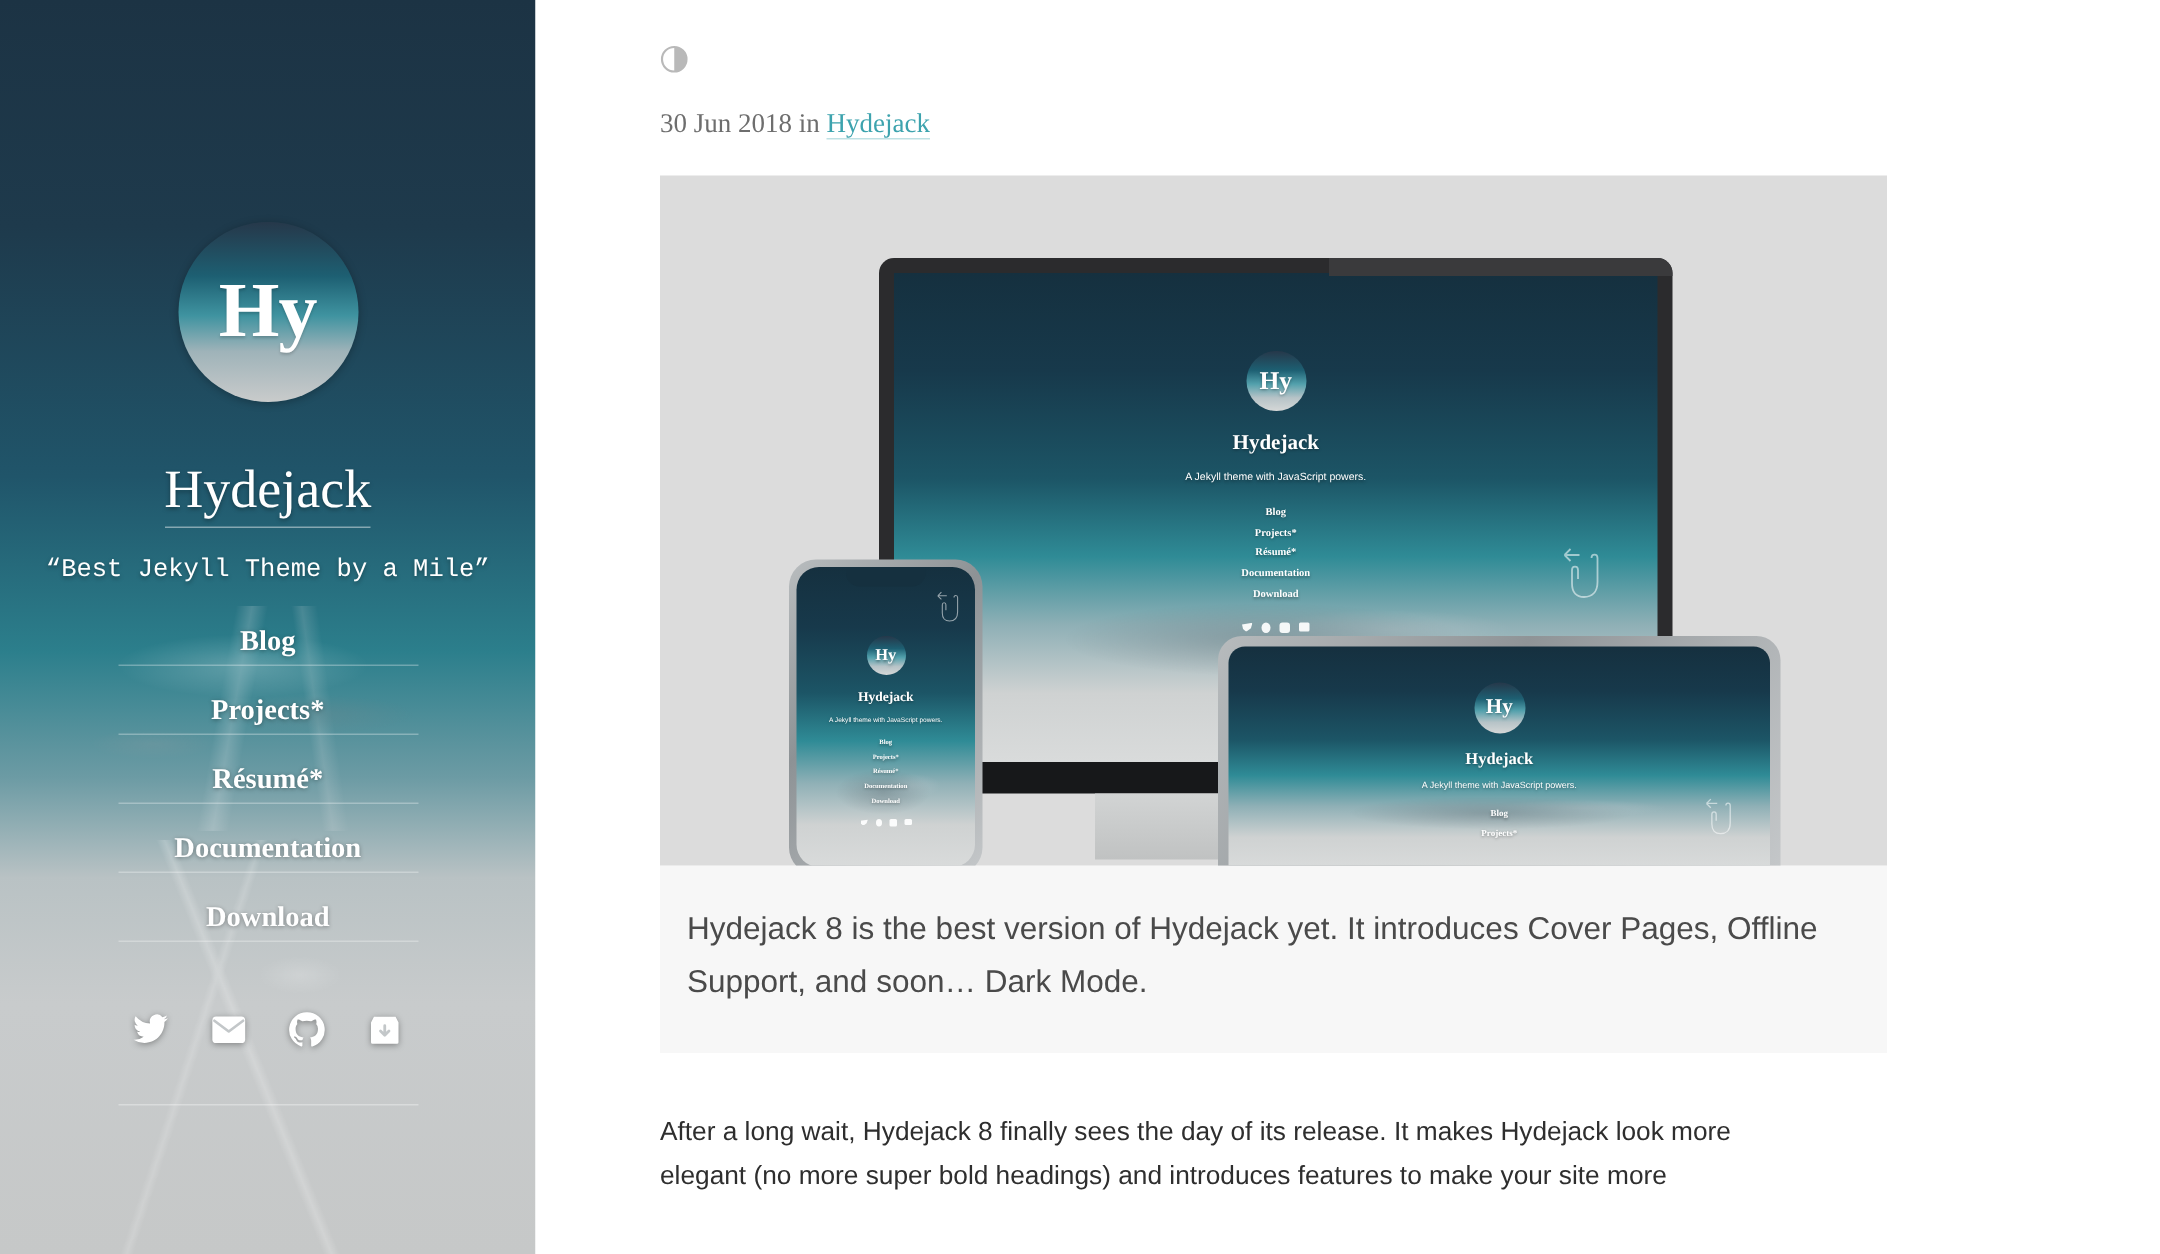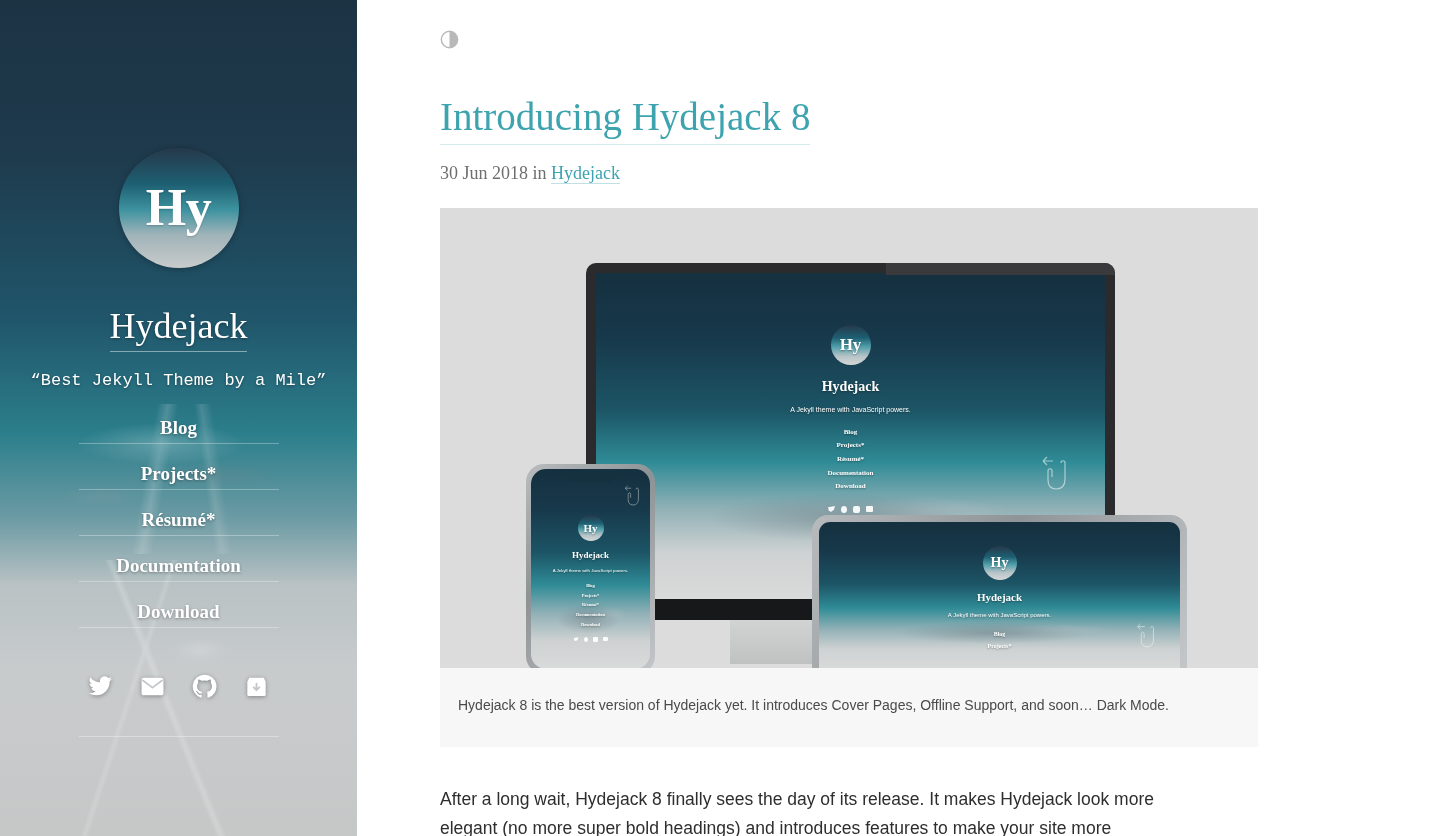--- a/index.html
+++ b/index.html
@@ -320,21 +320,21 @@
     left: 7px; top: 7px; width: 361px; height: 148px;
     border-radius: 11px 11px 0 0;
   }
 
   
   .excerpt {
     width: 818px;
     background: #f7f7f7;
     padding: 26px 18px 30px 18px;
     font-family: "Liberation Sans", sans-serif;
-    font-size: 14px;
+    font-size: 21px;
     line-height: 1.65;
     color: #4a4a4a;
   }
 
   .body-p {
     width: 760px;
     margin-top: 38px;
     font-family: "Liberation Sans", sans-serif;
     font-size: 17.5px;
     line-height: 1.65;
@@ -399,23 +399,20 @@
 <main id="main">
   <div class="main-pad">
 
     <a href="#" class="mode-toggle" title="Toggle dark mode">
       <svg viewBox="0 0 20 20">
         <circle cx="10" cy="10" r="8.6" fill="none" stroke="#b9b9b9" stroke-width="1.5"></circle>
         <path d="M10 1.4a8.6 8.6 0 0 1 0 17.2z" fill="#b9b9b9"></path>
       </svg>
     </a>
 
-    <h1 class="post-title">
-      <a href="#">Introducing Hydejack 8</a>
-    </h1>
 
     <p class="post-meta">
       <span>30 Jun 2018 in</span>
       <a href="#">Hydejack</a>
     </p>
 
     <figure class="hero">
 
       <div class="dev-desktop">
         <div class="bezel">

